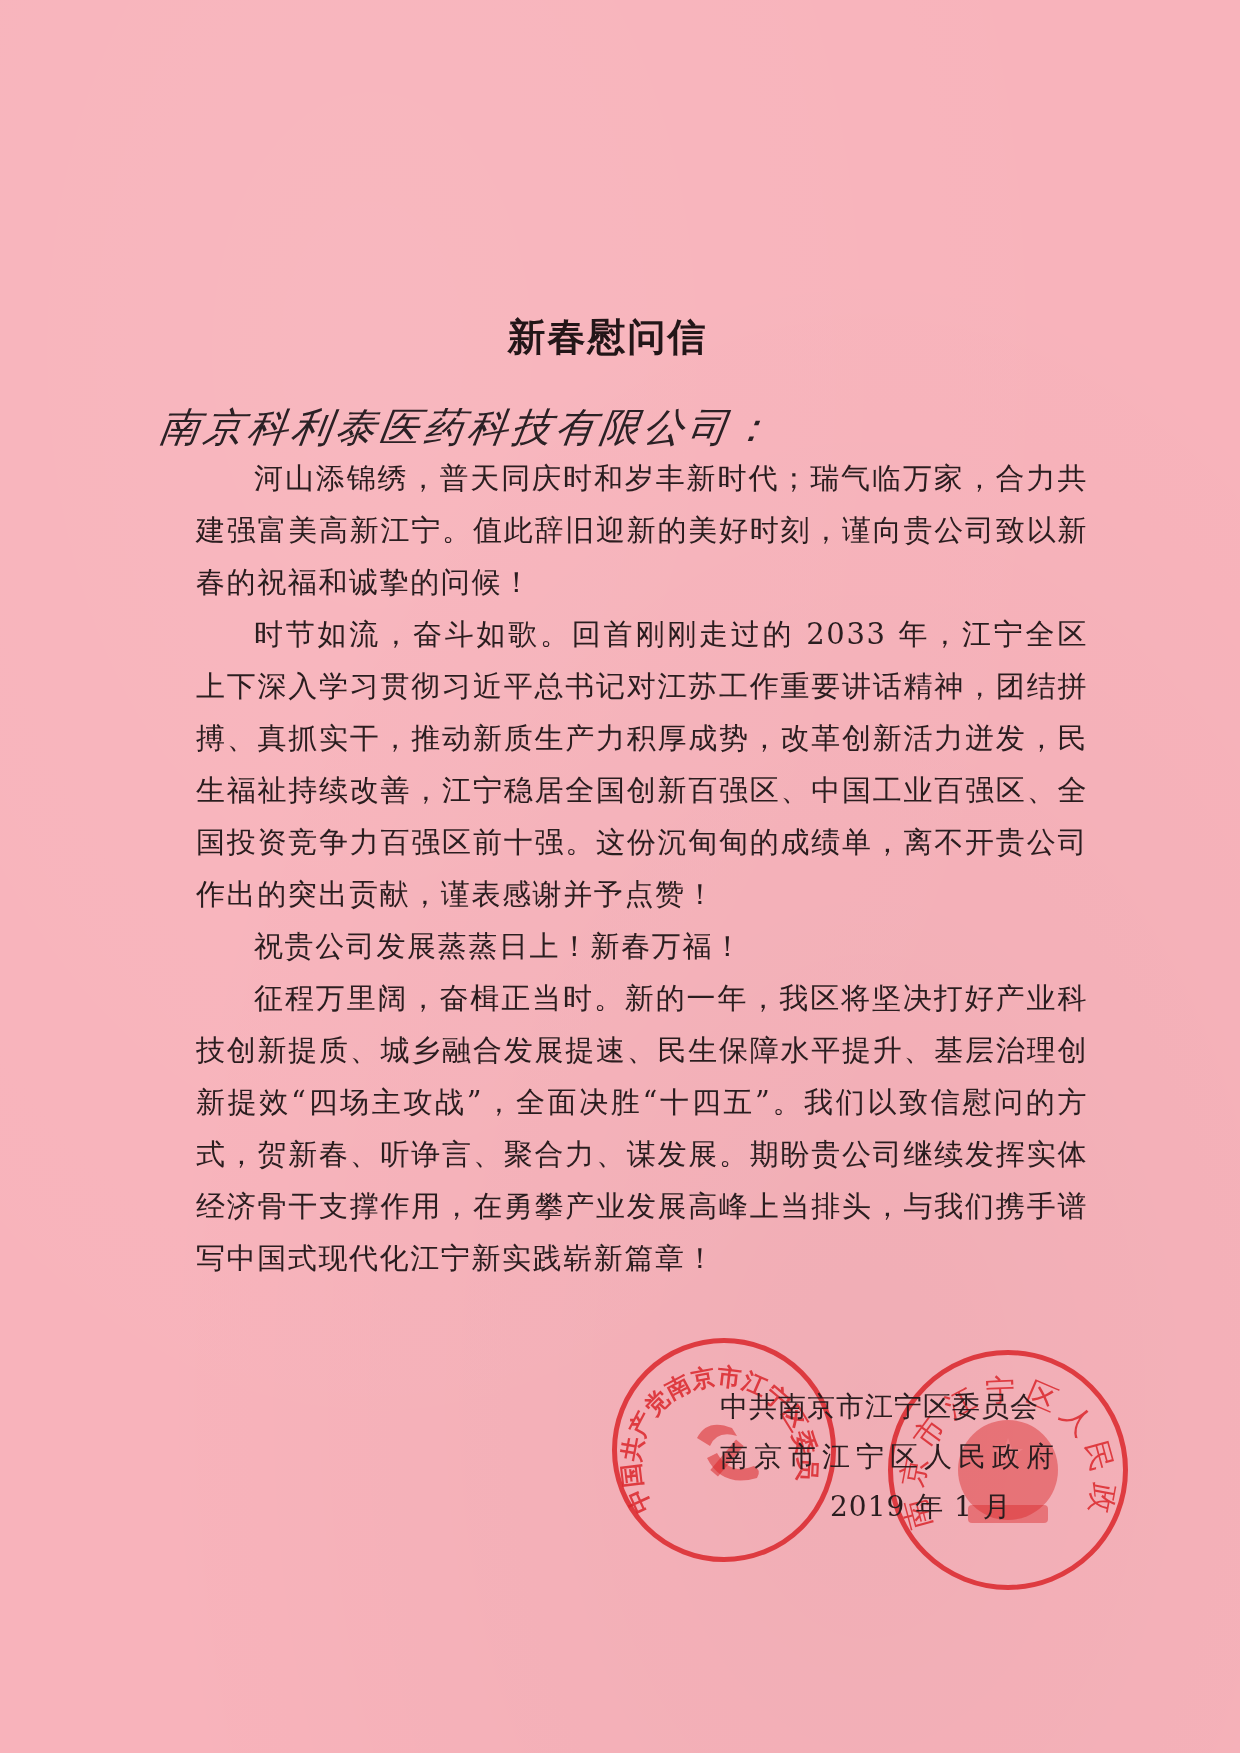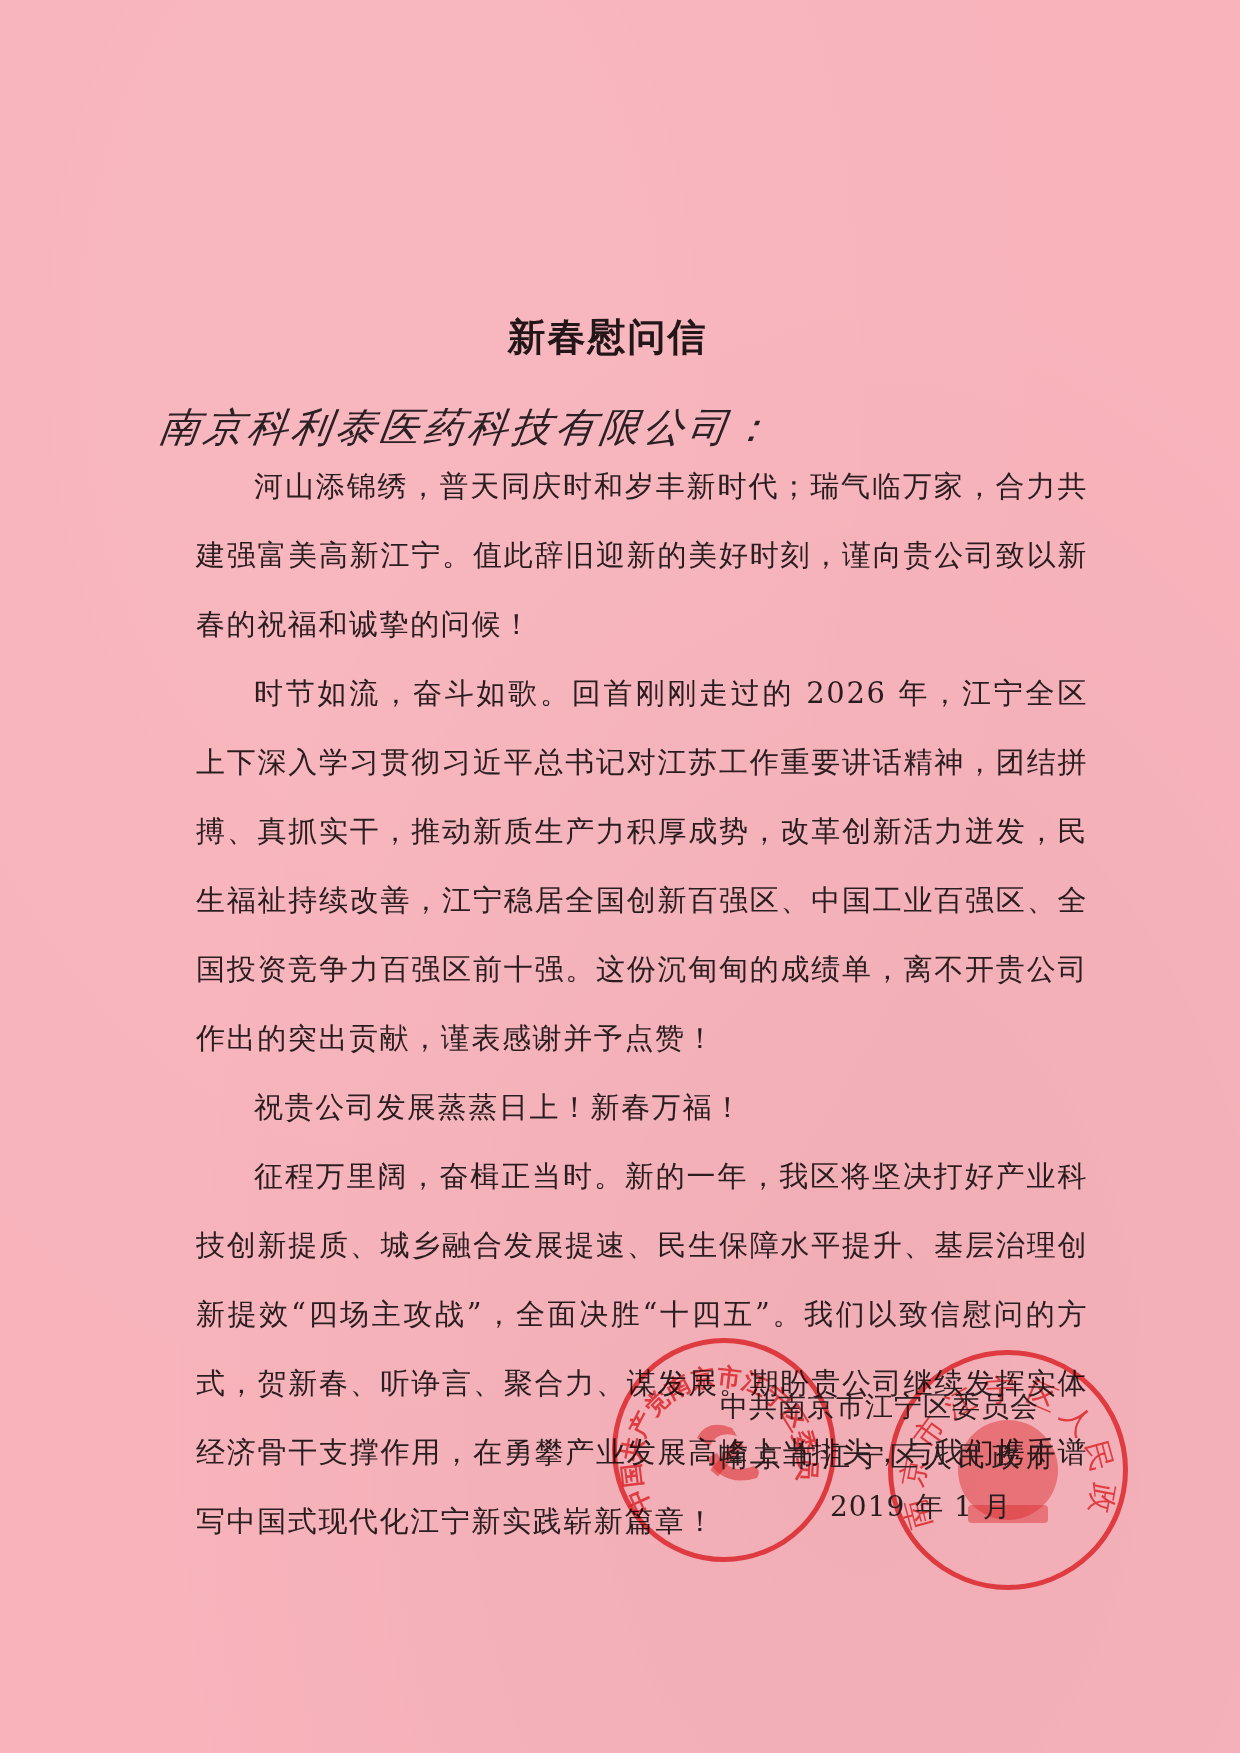--- a/index.html
+++ b/index.html
@@ -45,21 +45,21 @@
       transform: skewX(-8deg);
       font-family: "DejaVu Sans", sans-serif;
       font-weight: 300;
     }
     .body-text {
       position: absolute;
       left: 196px;
       top: 452px;
       width: 892px;
       font-size: 29px;
-      line-height: 69px;
+      line-height: 52px;
       letter-spacing: 1.6px;
       text-align: justify;
       text-align-last: left;
       color: #2a1d1f;
     }
     .body-text p {
       margin: 0;
       text-indent: 2em;
     }
     .signature {
@@ -106,21 +106,21 @@
 <body>
 
 <div class="paper-texture"></div>
 
 <div class="title">新春慰问信</div>
 
 <div class="salutation">南京科利泰医药科技有限公司：</div>
 
 <div class="body-text">
   <p>河山添锦绣，普天同庆时和岁丰新时代；瑞气临万家，合力共建强富美高新江宁。值此辞旧迎新的美好时刻，谨向贵公司致以新春的祝福和诚挚的问候！</p>
-  <p>时节如流，奋斗如歌。回首刚刚走过的 2026 年，江宁全区上下深入学习贯彻习近平总书记对江苏工作重要讲话精神，团结拼搏、真抓实干，推动新质生产力积厚成势，改革创新活力迸发，民生福祉持续改善，江宁稳居全国创新百强区、中国工业百强区、全国投资竞争力百强区前十强。这份沉甸甸的成绩单，离不开贵公司作出的突出贡献，谨表感谢并予点赞！</p>
+  <p>时节如流，奋斗如歌。回首刚刚走过的 2033 年，江宁全区上下深入学习贯彻习近平总书记对江苏工作重要讲话精神，团结拼搏、真抓实干，推动新质生产力积厚成势，改革创新活力迸发，民生福祉持续改善，江宁稳居全国创新百强区、中国工业百强区、全国投资竞争力百强区前十强。这份沉甸甸的成绩单，离不开贵公司作出的突出贡献，谨表感谢并予点赞！</p>
   <p>祝贵公司发展蒸蒸日上！新春万福！</p>
   <p>征程万里阔，奋楫正当时。新的一年，我区将坚决打好产业科技创新提质、城乡融合发展提速、民生保障水平提升、基层治理创新提效“四场主攻战”，全面决胜“十四五”。我们以致信慰问的方式，贺新春、听诤言、聚合力、谋发展。期盼贵公司继续发挥实体经济骨干支撑作用，在勇攀产业发展高峰上当排头，与我们携手谱写中国式现代化江宁新实践崭新篇章！</p>
 </div>
 
 <div class="stamp stamp-left">
   <svg viewBox="0 0 224 224">
     <defs>
       <path id="arcL" d="M 40 170 A 80 80 0 1 1 184 150"></path>
     </defs>
     <text font-size="24" fill="rgba(230,55,60,0.85)" font-family="DejaVu Serif, serif" font-weight="bold">

